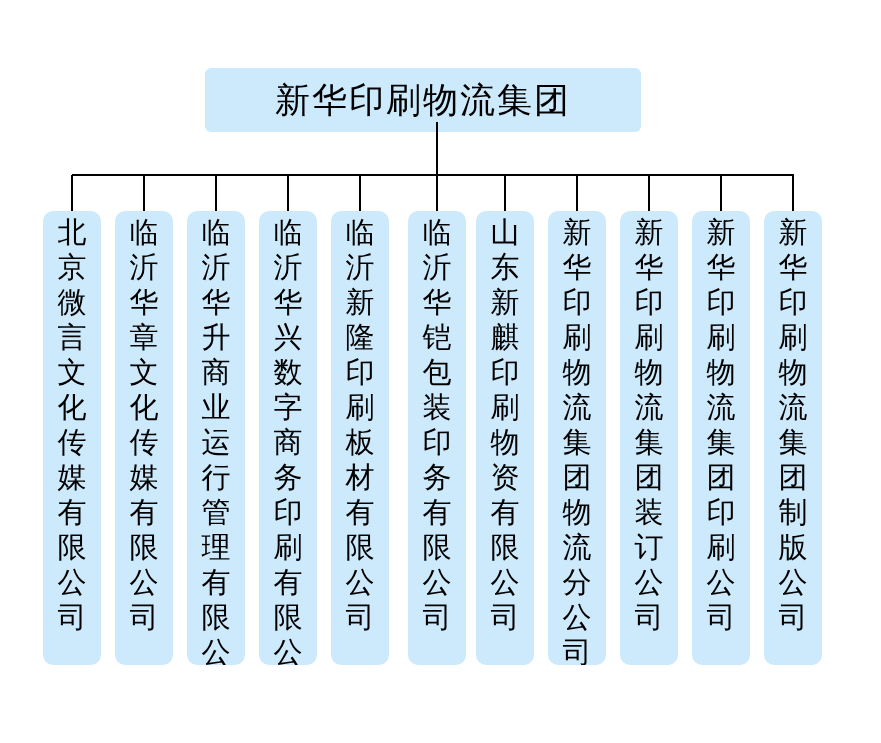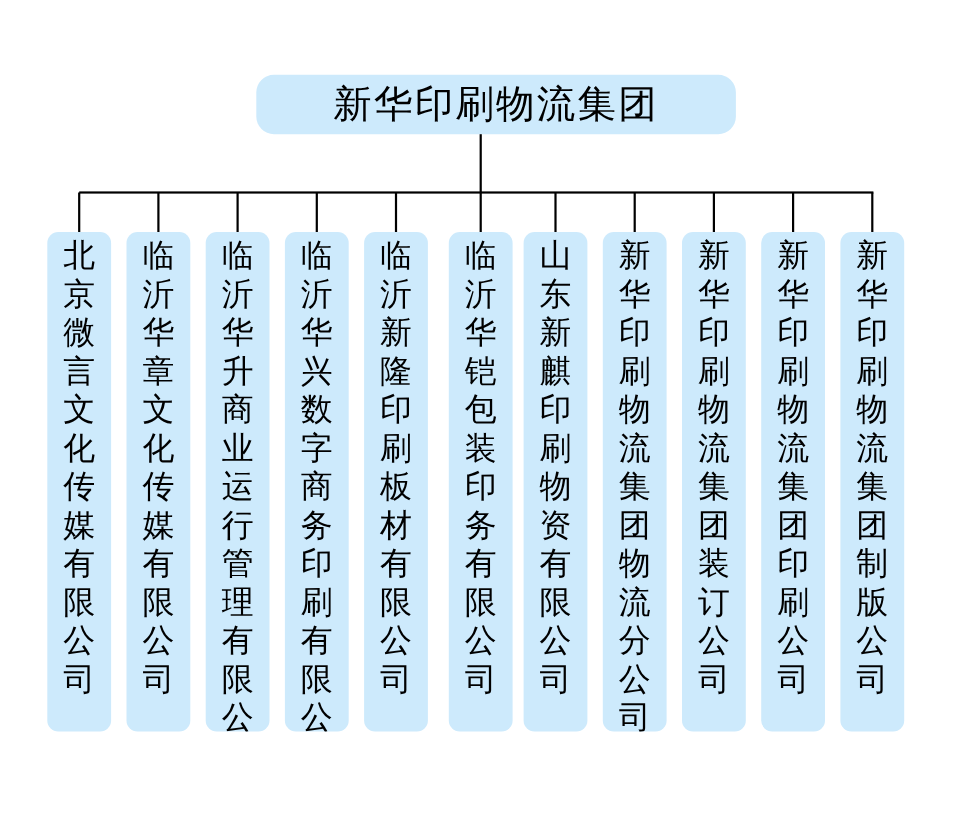--- a/index.html
+++ b/index.html
@@ -19,26 +19,26 @@
     position: absolute;
     left: 0;
     top: 0;
     width: 881px;
     height: 743px;
   }
 
   
   .root-node {
     position: absolute;
-    left: 233px;
+    left: 205px;
     top: 68px;
     width: 436px;
-    height: 54px;
+    height: 64px;
     background: #cdeafc;
-    border-radius: 16px;
+    border-radius: 6px;
     display: flex;
     align-items: center;
     justify-content: center;
     box-sizing: border-box;
   }
   .root-title {
     font-size: 35px;
     line-height: 1;
     color: #000000;
     letter-spacing: 2px;

